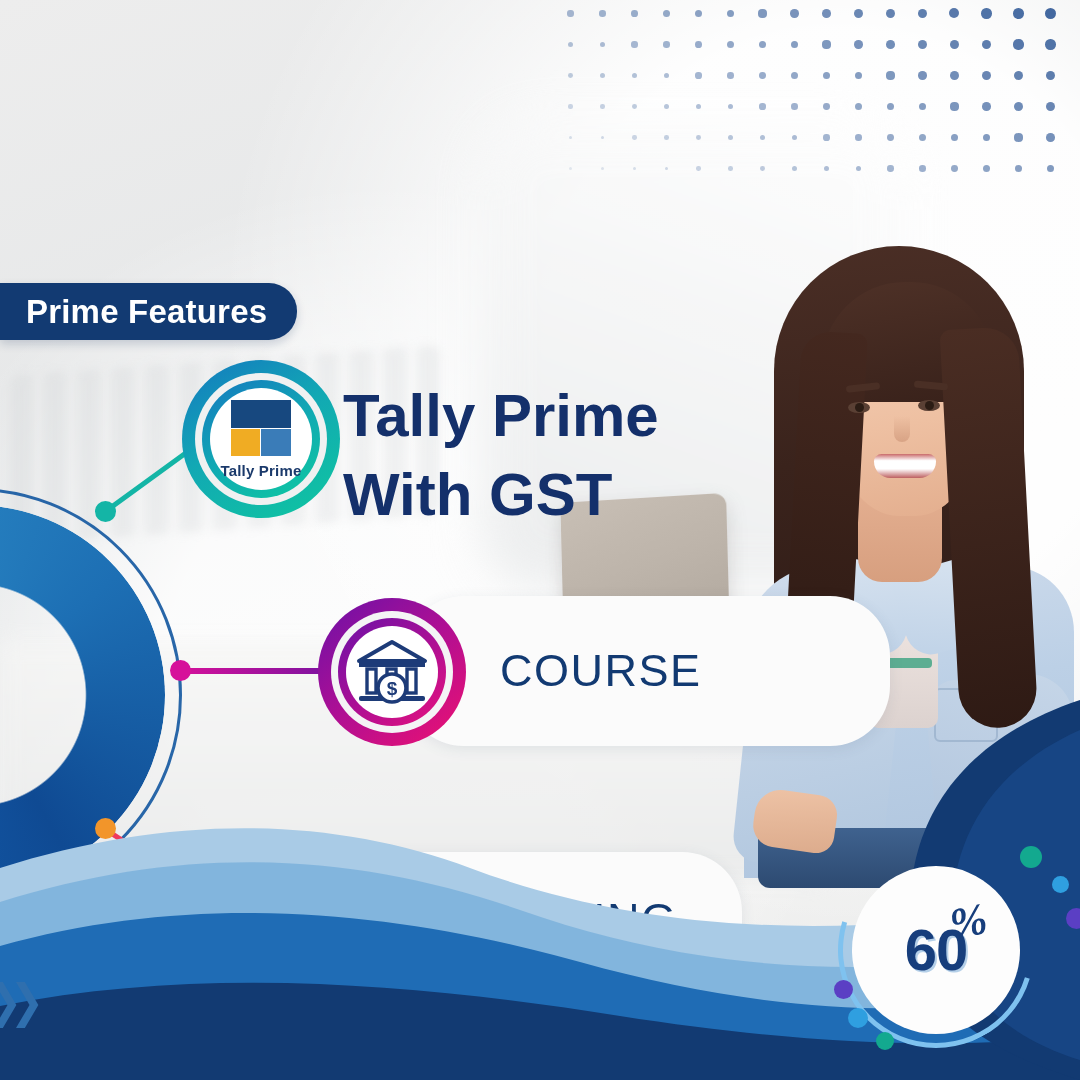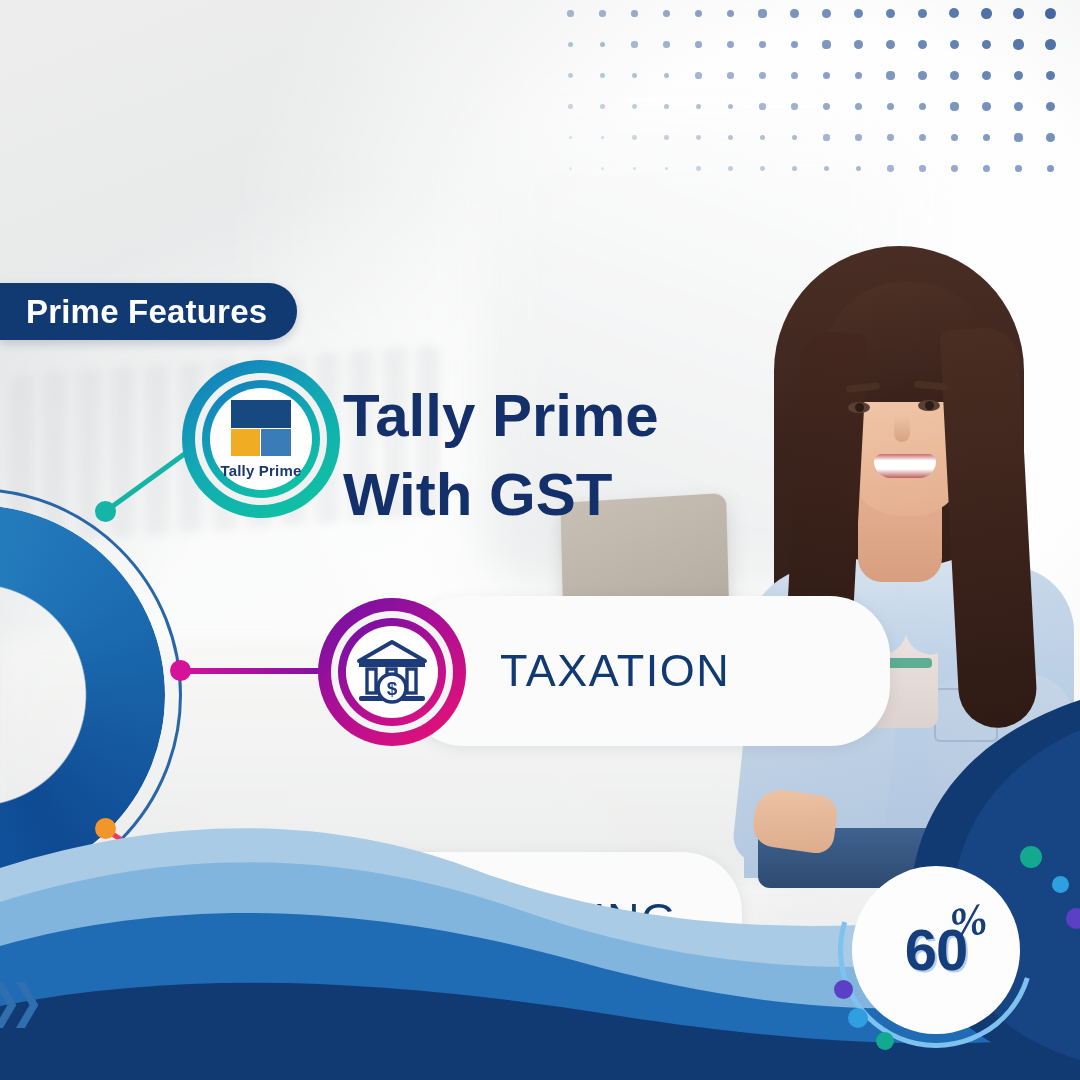--- a/index.html
+++ b/index.html
@@ -447,21 +447,21 @@
         <i class="tally-top"></i>
           <i class="tally-bl"></i>
           <i class="tally-br"></i>
       </div>
       <div class="tally-cap">Tally Prime</div>
     </div>
   </div>
   <div class="f-label plain" style="left:343px; top:376px; width:420px;">Tally Prime With GST</div>
 
   <div class="f-pill" style="left:404px; top:596px; width:486px; height:150px; padding-left:96px;">
-    <span class="f-label">TAXATION</span>
+    <span class="f-label">COURSE</span>
   </div>
   <div class="f-icon" style="left:318px; top:598px; width:148px; height:148px;">
     <div class="ring-outer" style="background:linear-gradient(140deg,#6a11a8 0%,#b00f93 50%,#ef1170 100%);"></div>
     <div class="ring-gap" style="background:#f4f4f5;"></div>
     <div class="ring-inner" style="background:linear-gradient(140deg,#6a11a8 0%,#b00f93 55%,#e8117c 100%);"></div>
     <div class="ring-core">
       <svg width="74" height="66" viewBox="0 0 74 66">
         <path d="M37 3 L70 22 L4 22 Z" fill="none" stroke="#1d3b78" stroke-width="4" stroke-linejoin="round"></path>
         <rect x="4" y="24" width="66" height="4" fill="#1d3b78"></rect>
         <rect x="12" y="30" width="9" height="24" fill="none" stroke="#1d3b78" stroke-width="3.4"></rect>

